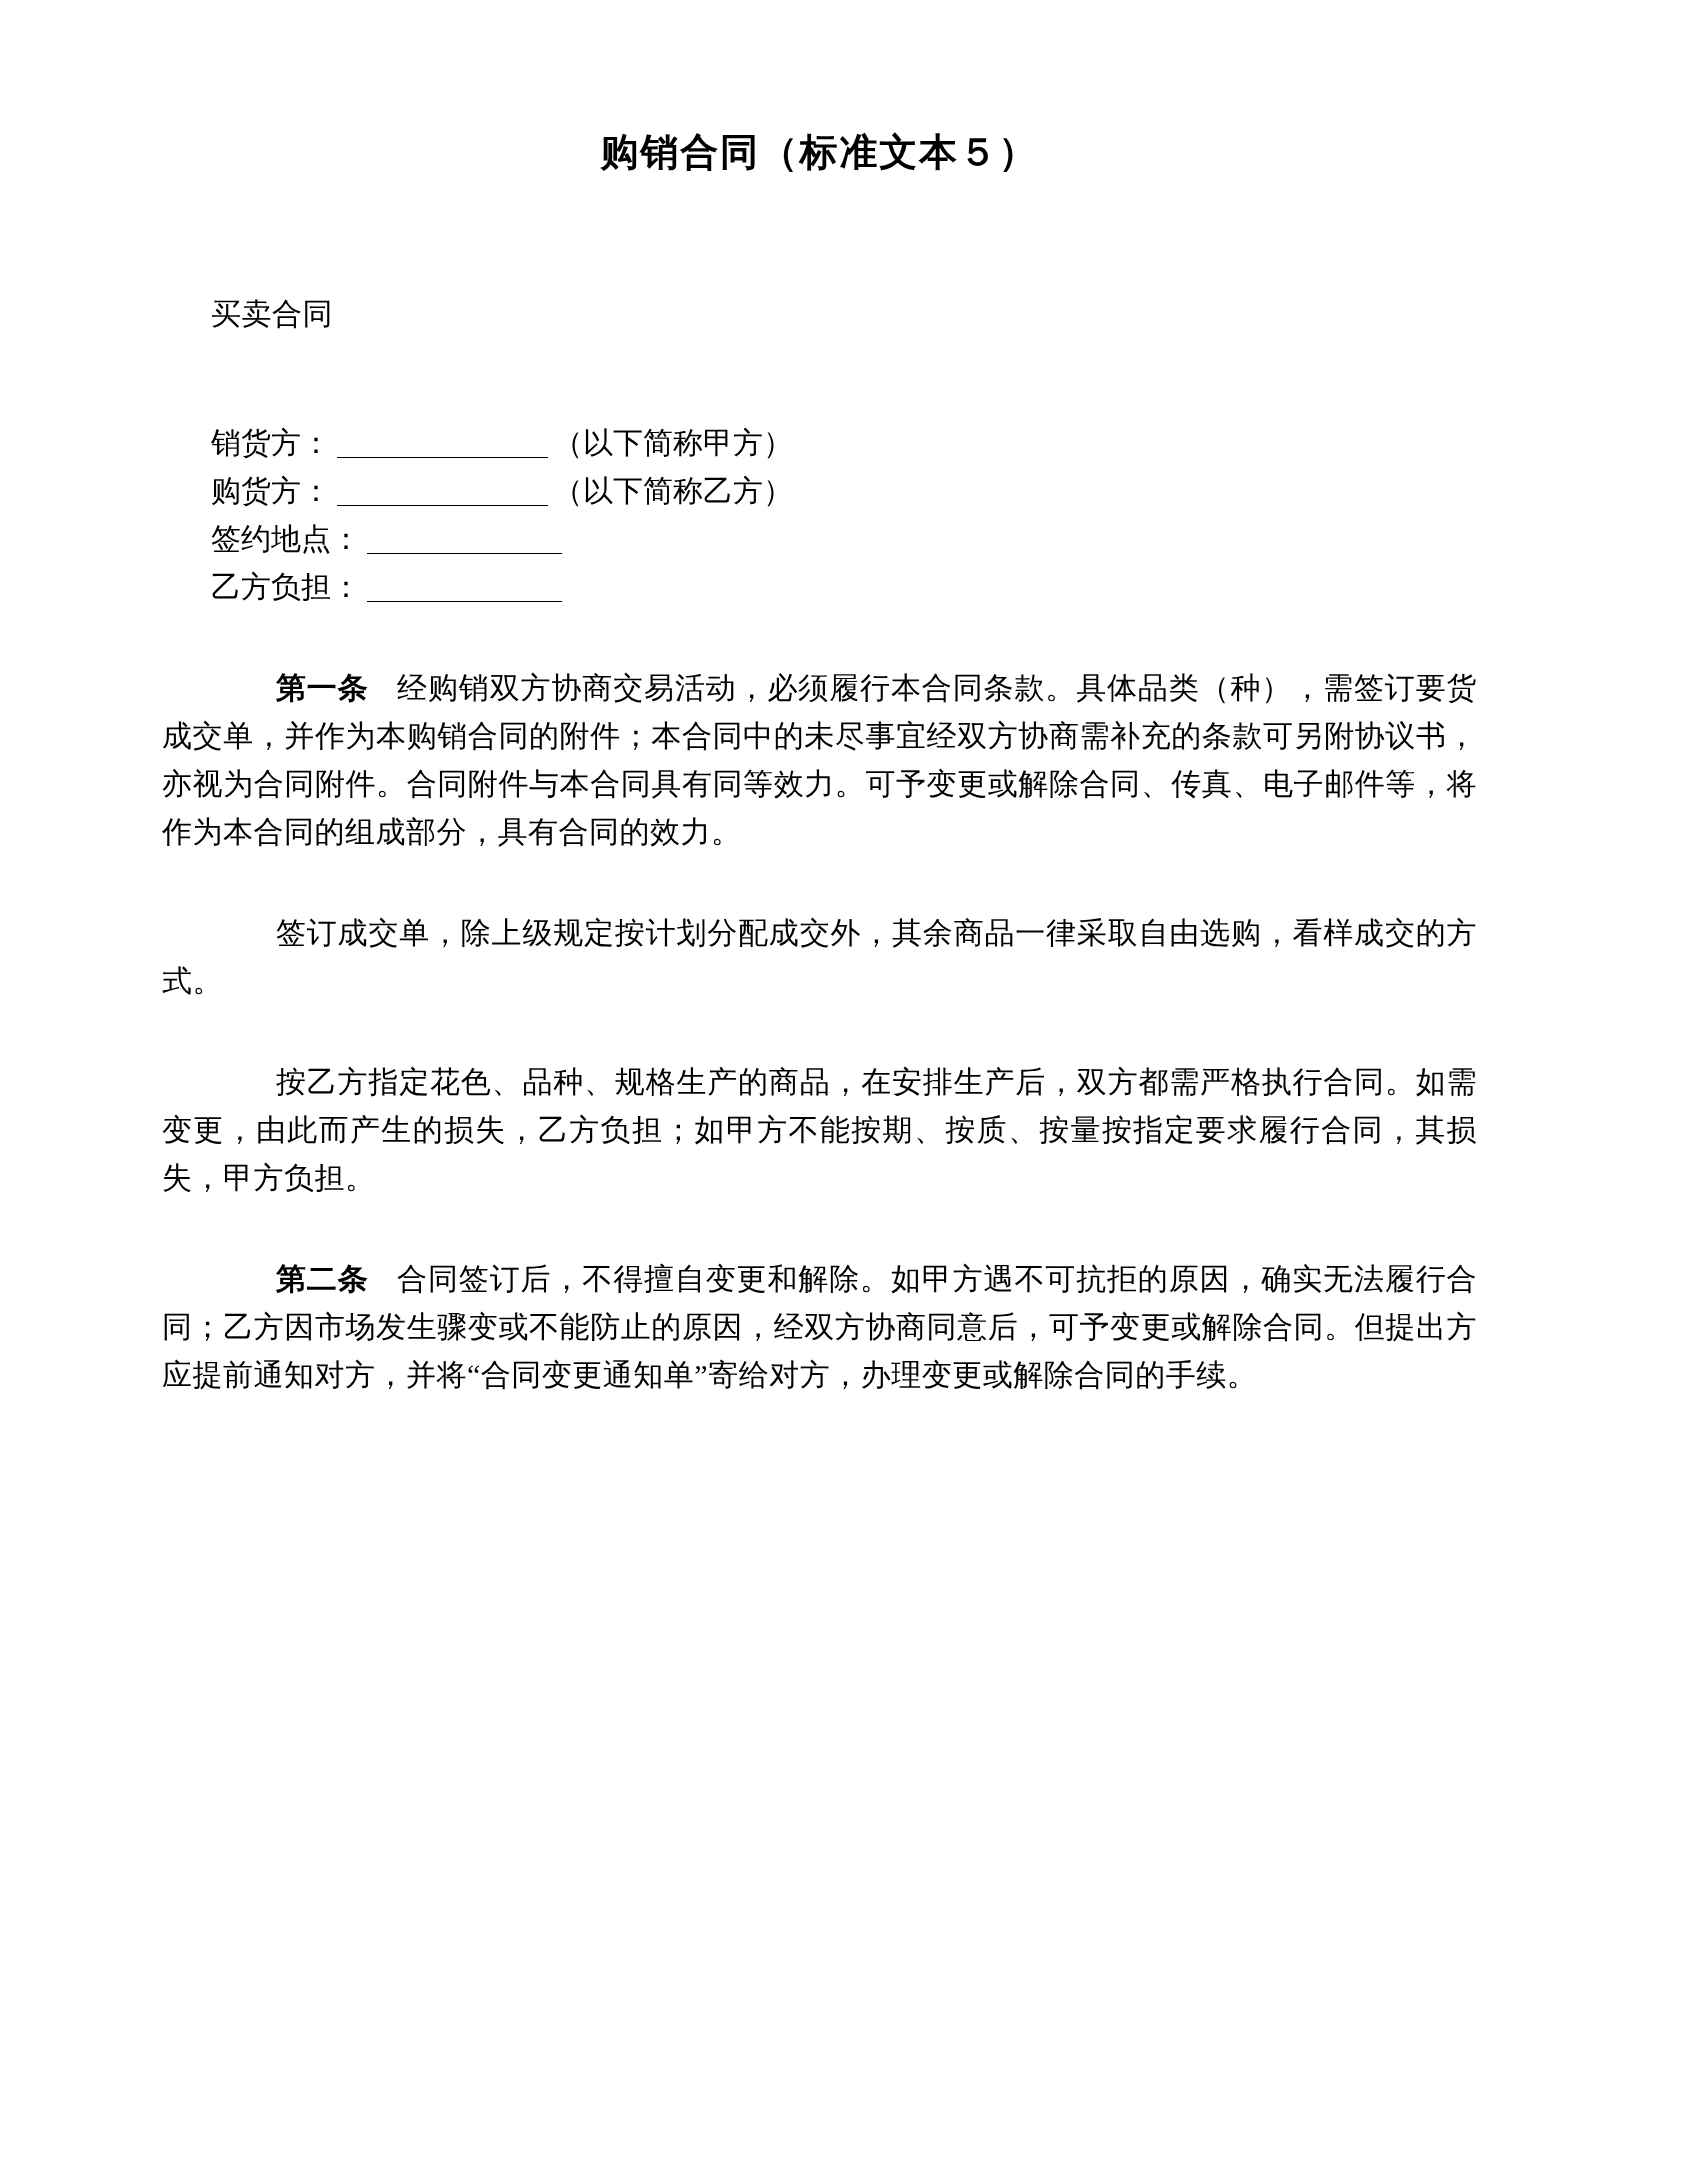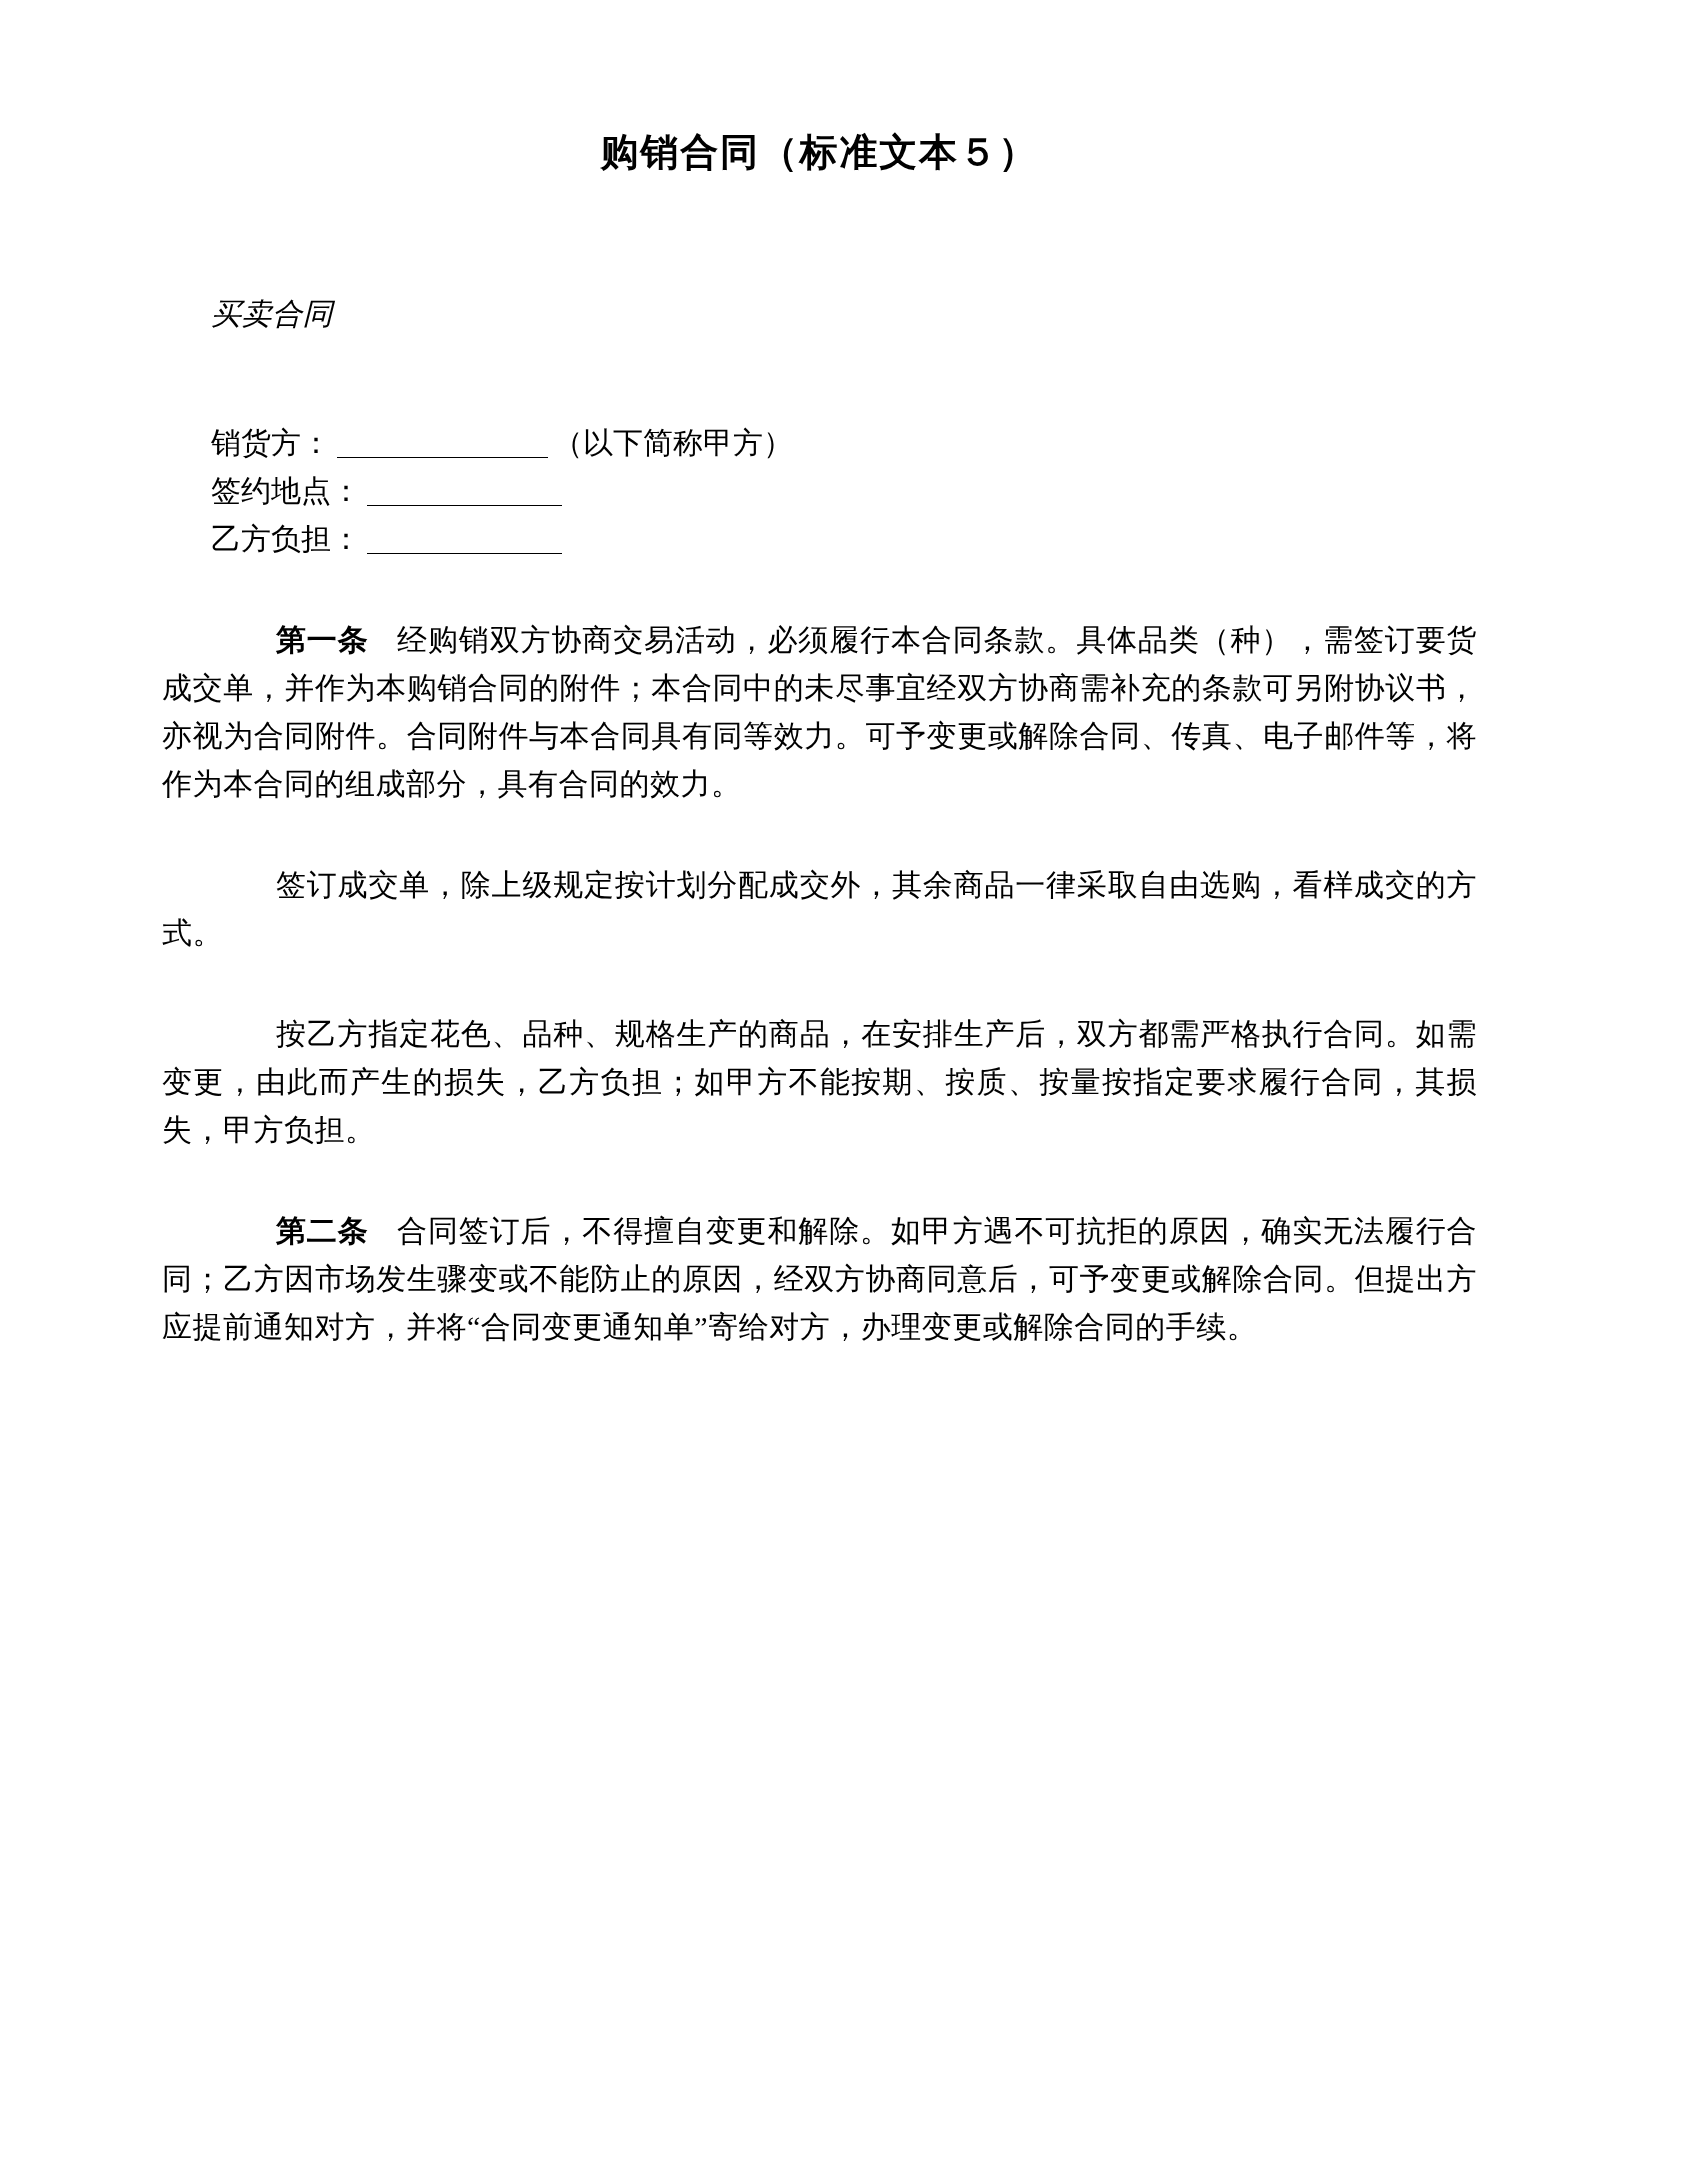--- a/index.html
+++ b/index.html
@@ -27,21 +27,20 @@
   }
   .para {
     font-size: 30px;
     line-height: 48px;
     text-align: justify;
     letter-spacing: 0.5px;
   }
   .intro {
     padding-left: 49px;
     margin-bottom: 81px;
-    font-style: italic;
   }
   .fields {
   }
   .field-line {
     font-size: 30px;
     line-height: 48px;
     padding-left: 49px;
     white-space: nowrap;
   }
   .blank {
@@ -67,20 +66,21 @@
 <body>
 
 <div class="page">
 
   <h1 class="doc-title">购销合同（标准文本５）</h1>
 
   <p class="para intro">买卖合同</p>
 
   <div class="fields">
     <p class="field-line"><span>销货方：</span><span class="blank w-long"></span><span>（以下简称甲方）</span></p>
+    <p class="field-line"><span>购货方：</span><span class="blank w-long"></span><span>（以下简称乙方）</span></p>
     <p class="field-line"><span>签约地点：</span><span class="blank w-short"></span><span></span></p>
     <p class="field-line"><span>乙方负担：</span><span class="blank w-short"></span><span></span></p>
   </div>
 
   <p class="para body-para"><span class="clause-lead">第一条</span><span>经购销双方协商交易活动，必须履行本合同条款。具体品类（种），需签订要货成交单，并作为本购销合同的附件；本合同中的未尽事宜经双方协商需补充的条款可另附协议书，亦视为合同附件。合同附件与本合同具有同等效力。可予变更或解除合同、传真、电子邮件等，将作为本合同的组成部分，具有合同的效力。</span></p>
 
   <p class="para body-para"><span>签订成交单，除上级规定按计划分配成交外，其余商品一律采取自由选购，看样成交的方式。</span></p>
 
   <p class="para body-para"><span>按乙方指定花色、品种、规格生产的商品，在安排生产后，双方都需严格执行合同。如需变更，由此而产生的损失，乙方负担；如甲方不能按期、按质、按量按指定要求履行合同，其损失，甲方负担。</span></p>
 

